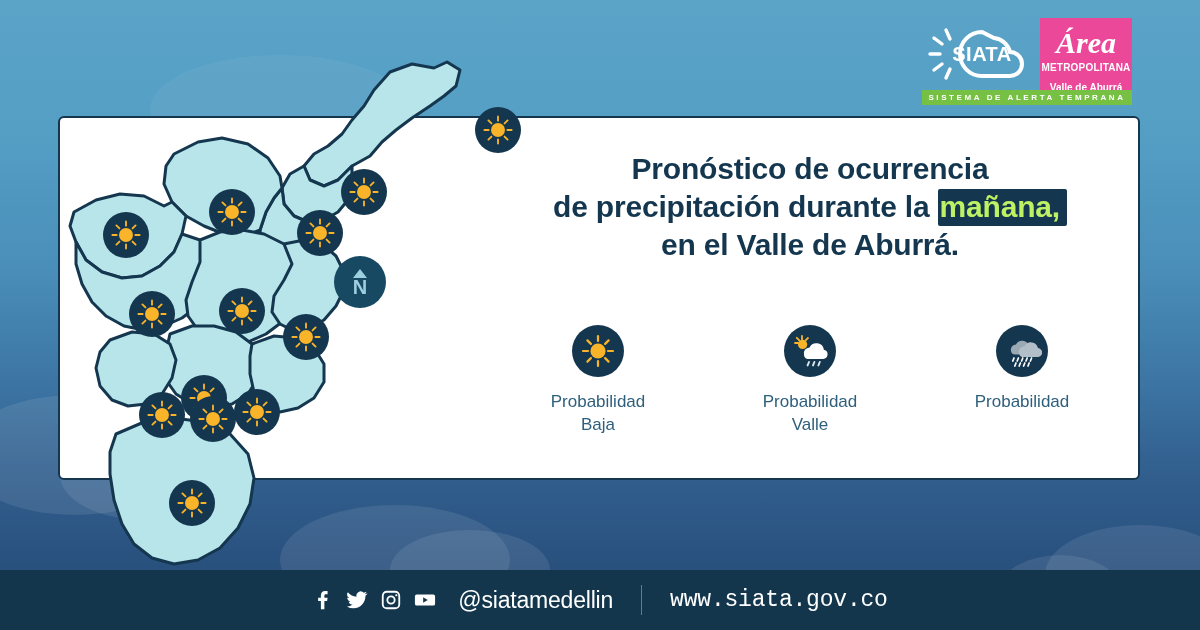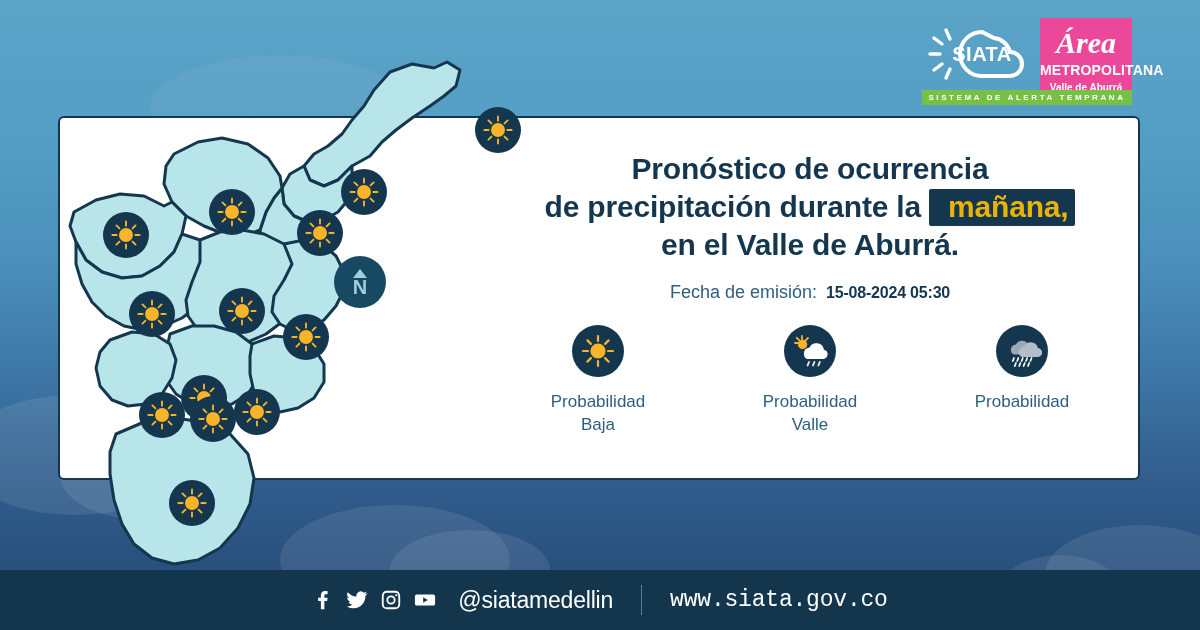--- a/index.html
+++ b/index.html
@@ -51,41 +51,41 @@
     border-bottom:9px solid #9ecfde;margin-bottom:1px;
   }
   .compass .nlet{font-size:20px;line-height:17px;font-family:"Liberation Sans",sans-serif;}
 
   
   .content{position:absolute;left:500px;top:150px;width:620px;text-align:center;}
   .title{
     color:#14374f;font-weight:bold;font-size:30px;line-height:38px;
     letter-spacing:-0.2px;
   }
-  .hl{background:#14374f;color:#eab308;padding:1px 7px 3px 19px;border-radius:2px;}
+  .hl{background:#14374f;color:#bef264;padding:1px 7px 3px 2px;border-radius:2px;}
   .date-row{margin-top:18px;display:flex;align-items:baseline;justify-content:center;gap:9px;}
   .date-label{color:#2e5f7d;font-size:18px;}
   .date-value{color:#14374f;font-size:16px;font-weight:bold;letter-spacing:-0.2px;}
 
   
   .legend{position:absolute;left:500px;top:325px;width:620px;display:flex;justify-content:space-around;gap:16px;}
   .leg-item{width:180px;text-align:center;}
   .leg-icon{width:52px;height:52px;border-radius:50%;background:#14374f;margin:0 auto;
             display:flex;align-items:center;justify-content:center;}
   .leg-icon svg{width:40px;height:40px;display:block;}
   .leg-label{margin-top:13px;color:#2e5f7d;font-size:17px;line-height:23px;}
 
   
   .logos{position:absolute;right:68px;top:18px;display:flex;align-items:flex-start;gap:0;}
   .siata-logo{width:118px;height:72px;position:relative;text-align:center;}
   .siata-logo svg{width:118px;height:72px;display:block;}
   .area-logo{width:92px;height:72px;background:#ec4899;position:relative;}
   .area-logo svg{position:absolute;left:6px;top:2px;width:80px;height:46px;}
   .area-l1{position:absolute;left:0;right:0;top:44px;text-align:center;color:#fff;
-           font-size:14px;font-weight:bold;letter-spacing:.2px;}
+           font-size:10px;font-weight:bold;letter-spacing:.2px;}
   .area-l2{position:absolute;left:0;right:0;top:64px;text-align:center;color:#fff;
            font-size:10px;font-weight:bold;}
   .tagline{position:absolute;right:68px;top:90px;width:210px;height:15px;background:#76c043;
            color:#fff;font-size:8px;font-weight:bold;letter-spacing:2.6px;text-align:center;
            line-height:15px;}
 
   
   .footer{position:absolute;left:0;bottom:0;width:1200px;height:60px;background:#13364d;
           display:flex;align-items:center;justify-content:center;gap:0;}
   .social{display:flex;align-items:center;gap:12px;}
@@ -360,24 +360,20 @@
   </div>
 
   <div class="content">
     <div class="title">
       <div>Pronóstico de ocurrencia</div>
       <div>
         <span>de precipitación durante la</span>
         <span class="hl">mañana,</span>
       </div>
       <div>en el Valle de Aburrá.</div>
-    </div>
-    <div class="date-row">
-      <span class="date-label">Fecha de emisión:</span>
-      <span class="date-value">15-08-2024 05:30</span>
     </div>
   </div>
 
   <div class="legend">
 
     <div class="leg-item">
       <div class="leg-icon">
         <svg viewBox="0 0 40 40">
           <g stroke="#f9b42a" stroke-width="2.2" stroke-linecap="round">
             <line x1="20" y1="5" x2="20" y2="10"></line>

